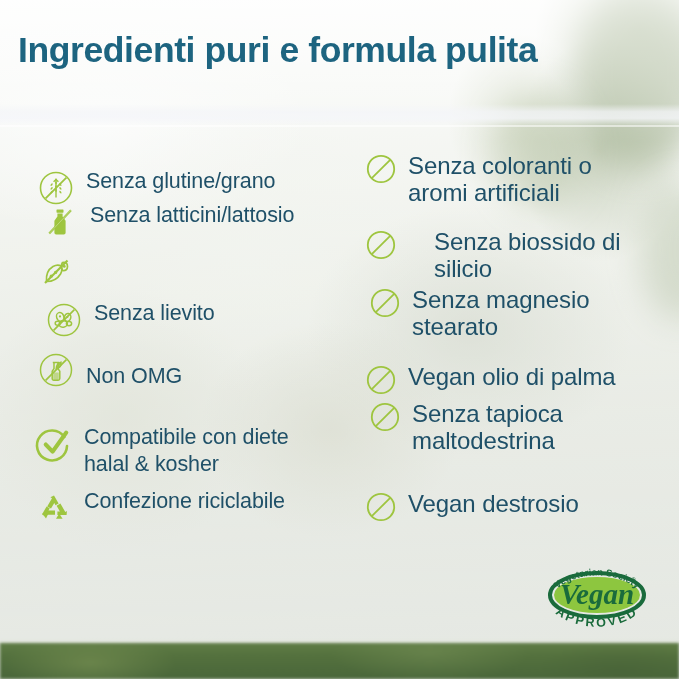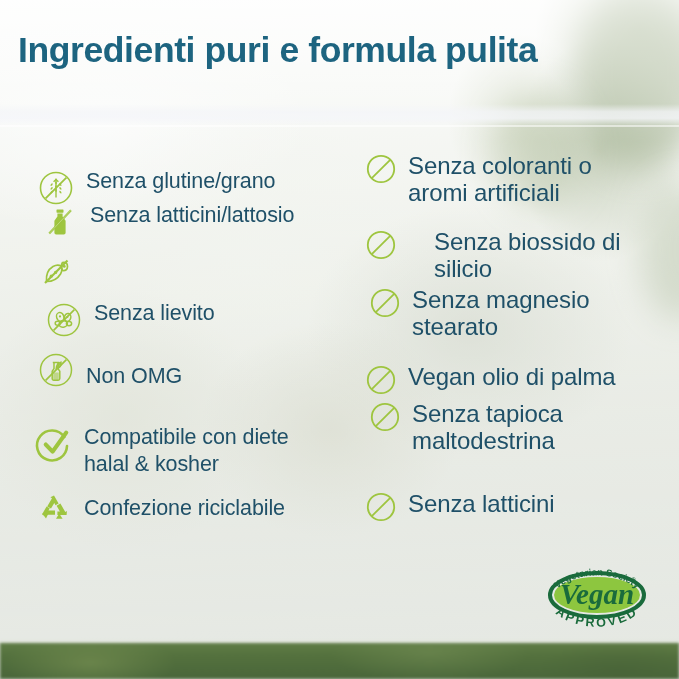--- a/index.html
+++ b/index.html
@@ -216,21 +216,21 @@
       <span class="feature-icon">
         <svg viewBox="0 0 40 40" width="40" height="40" fill="none">
           <path d="M30.4 13.0 A15 15 0 1 0 33.0 22.0" stroke="#9ec53f" stroke-width="2.6" stroke-linecap="round"></path>
           <path d="M11.8 20.6 L18.6 27.6 L32.2 8.6" stroke="#9ec53f" stroke-width="4.2" stroke-linecap="round" stroke-linejoin="round"></path>
         </svg>
       </span>
       <span class="feature-label">Compatibile con diete
 halal &amp; kosher</span>
     </div>
 
-    <div class="feature-row" style="top:336px;left:-2px;align-items:center;">
+    <div class="feature-row" style="top:336px;left:-2px;">
       <span class="feature-icon">
         <svg viewBox="0 0 40 40" width="40" height="40">
           <g fill="#9ec53f">
             <path d="M20.0 7.4 L24.6 15.4 L21.5 17.2 L20.3 15.0 L17.0 20.6 L13.2 18.5 L18.0 10.2 L16.4 9.3 Z"></path>
             <path d="M32.6 27.0 L23.4 27.0 L23.4 23.4 L25.9 23.4 L22.6 17.8 L26.4 15.6 L31.3 24.0 L32.9 23.1 Z"></path>
             <path d="M8.0 26.4 L12.6 18.4 L15.7 20.2 L14.5 22.4 L21.0 22.4 L21.0 26.8 L11.4 26.8 L12.3 28.4 Z"></path>
             <path d="M12.0 30.4 L8.2 25.4 L14.4 25.4 Z"></path>
             <path d="M28.6 30.8 L22.0 30.8 L25.2 25.4 Z"></path>
           </g>
         </svg>
@@ -295,21 +295,21 @@
 maltodestrina</span>
     </div>
 
     <div class="feature-row" style="top:338px;">
       <span class="feature-icon">
         <svg viewBox="0 0 34 34" width="34" height="34" fill="none" stroke="#9ec53f" stroke-width="1.8">
           <circle cx="17" cy="17" r="13.2"></circle>
             <line x1="7.8" y1="26.2" x2="26.2" y2="7.8"></line>
         </svg>
       </span>
-      <span class="feature-label">Senza latticini</span>
+      <span class="feature-label">Vegan destrosio</span>
     </div>
 
   </div>
 
   <div id="vegan-badge">
     <svg viewBox="0 0 128 74" width="128" height="74">
       <defs>
         <path id="arc-top" d="M 12 48 A 54 42 0 0 1 116 48"></path>
         <path id="arc-bot" d="M 14 44 A 52 34 0 0 0 114 44"></path>
       </defs>

